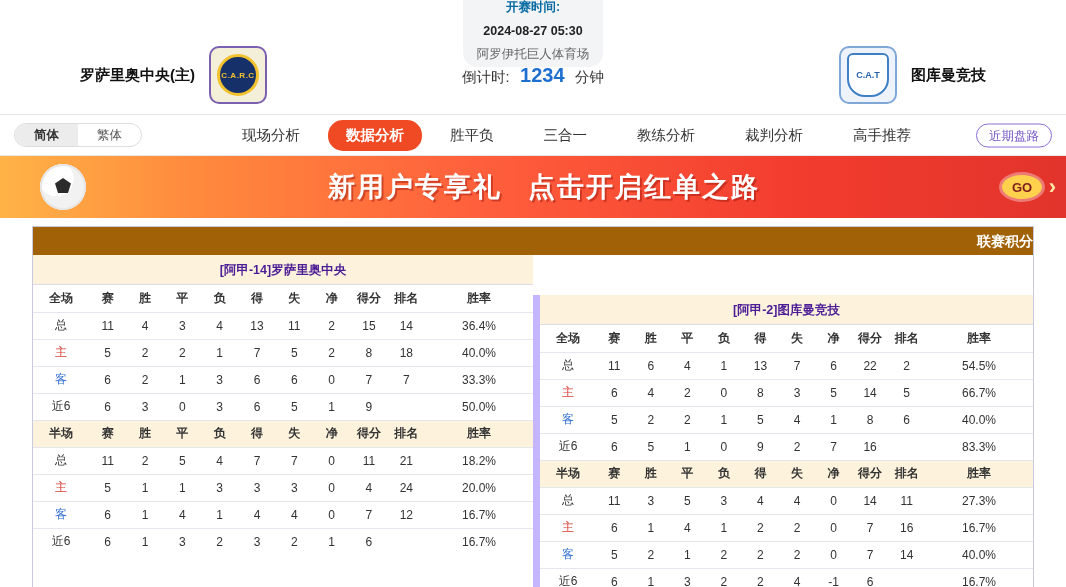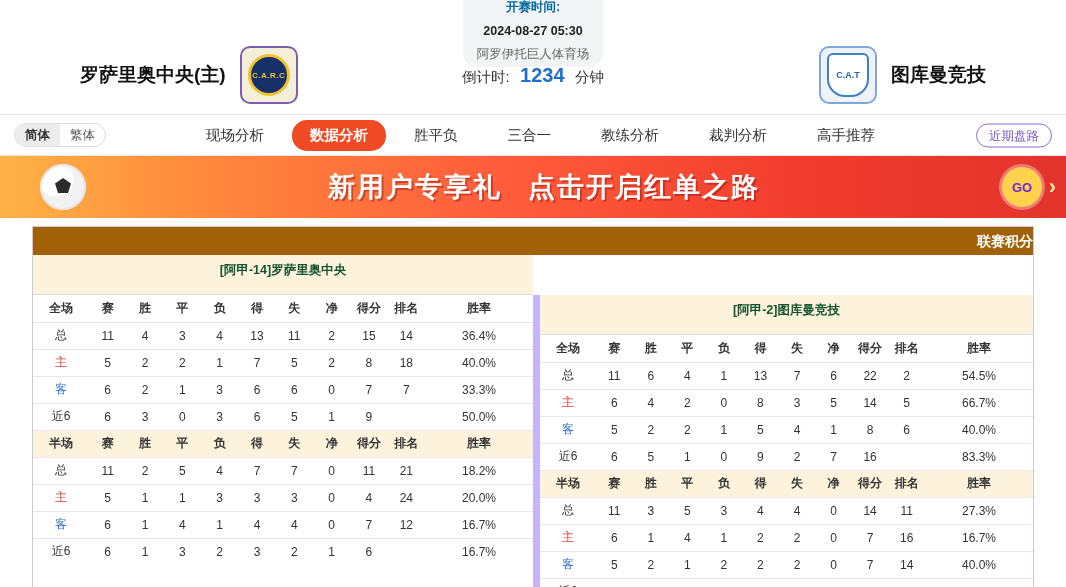--- a/index.html
+++ b/index.html
@@ -40,21 +40,21 @@
   .teams {
     height: 78px;
     display: flex; align-items: center;
     padding: 0 80px;
     position: relative;
   }
   .team { display: flex; align-items: center; gap: 14px; }
   .team-home { flex: 0 0 auto; }
   .team-away { flex: 0 0 auto; margin-left: auto; }
   .team-name {
-    font-size: 19px; font-weight: bold; color: #111; white-space: nowrap;
+    font-size: 15px; font-weight: bold; color: #111; white-space: nowrap;
   }
   .crest {
     width: 58px; height: 58px;
     border-radius: 10px;
     display: flex; align-items: center; justify-content: center;
     position: relative;
   }
   .crest-home { background: #f3efd8; border: 2px solid #7b5fb0; align-items: center; }
   .crest-away { background: #eef3fb; border: 2px solid #7fa8d8; }
   .crest-inner-home {
@@ -93,21 +93,21 @@
     position: relative;
     background: #fff;
   }
   .lang-toggle {
     display: flex; align-items: center;
     border: 1px solid #ddd; border-radius: 14px;
     overflow: hidden; height: 24px; font-size: 12.5px;
     background: #fff;
   }
   .lang-opt {
-    padding: 0 10px; line-height: 22px; color: #555; cursor: pointer;
+    padding: 0 19px; line-height: 22px; color: #555; cursor: pointer;
   }
   .lang-opt.active { background: #ececec; color: #333; font-weight: bold; }
   .nav-items { display: flex; align-items: center; gap: 6px; margin-left: 78px; }
   .nav-item {
     font-size: 14.5px; color: #333; padding: 6px 22px; cursor: pointer;
     white-space: nowrap;
   }
   .nav-item.active {
     background: #ef4a23; color: #fff; border-radius: 15px; font-weight: bold;
     padding: 6px 18px;
@@ -138,22 +138,22 @@
     clip-path: polygon(50% 0, 100% 36%, 81% 100%, 19% 100%, 0 36%);
   }
   .banner-text {
     flex: 1; text-align: center; color: #fff; font-weight: bold;
     font-size: 27px; letter-spacing: 2px;
     text-shadow: 2px 2px 0 rgba(150,20,10,.45);
     white-space: nowrap;
   }
   .banner-text .sep { display:inline-block; width: 26px; }
   .banner-go {
-    width: 40px; height: 40px; border-radius: 50%;
-    background: #ffd14d; color: #6d28d9; font-size: 13px; font-weight: bold;
+    width: 40px; height: 24px; border-radius: 50%;
+    background: #ffd14d; color: #7f1d1d; font-size: 13px; font-weight: bold;
     display: flex; align-items: center; justify-content: center;
     margin-right: 24px; flex: 0 0 auto;
     box-shadow: 0 0 0 3px rgba(255,255,255,.35);
   }
   .banner-arrow {
     position: absolute; right: 10px; top: 50%; transform: translateY(-50%);
     color: #ffe9a8; font-size: 22px; font-weight: bold;
   }
 
   
@@ -163,21 +163,21 @@
   }
   .section-title {
     background: #a16207; color: #fff; text-align: right;
     font-size: 14px; font-weight: bold; height: 28px; line-height: 28px;
   }
   .split { display: flex; }
   .half { width: 50%; }
   .half + .half { border-left: 7px solid #c4b5fd; margin-top: 40px; }
   .half-head {
     background: #fdf3dd; text-align: center; font-size: 12.5px;
-    font-weight: bold; color: #14532d; height: 40px; line-height: 30px;
+    font-weight: bold; color: #4c1d95; height: 30px; line-height: 30px;
     border-bottom: 1px solid #dcdce8;
   }
   table { width: 100%; border-collapse: collapse; table-layout: fixed; }
   th, td {
     font-size: 12px; color: #333; text-align: center;
     height: 27px; border-bottom: 1px solid #e6e6ee;
     padding: 0;
   }
   tr.subhead th {
     background: #fdf3dd; font-weight: bold;

